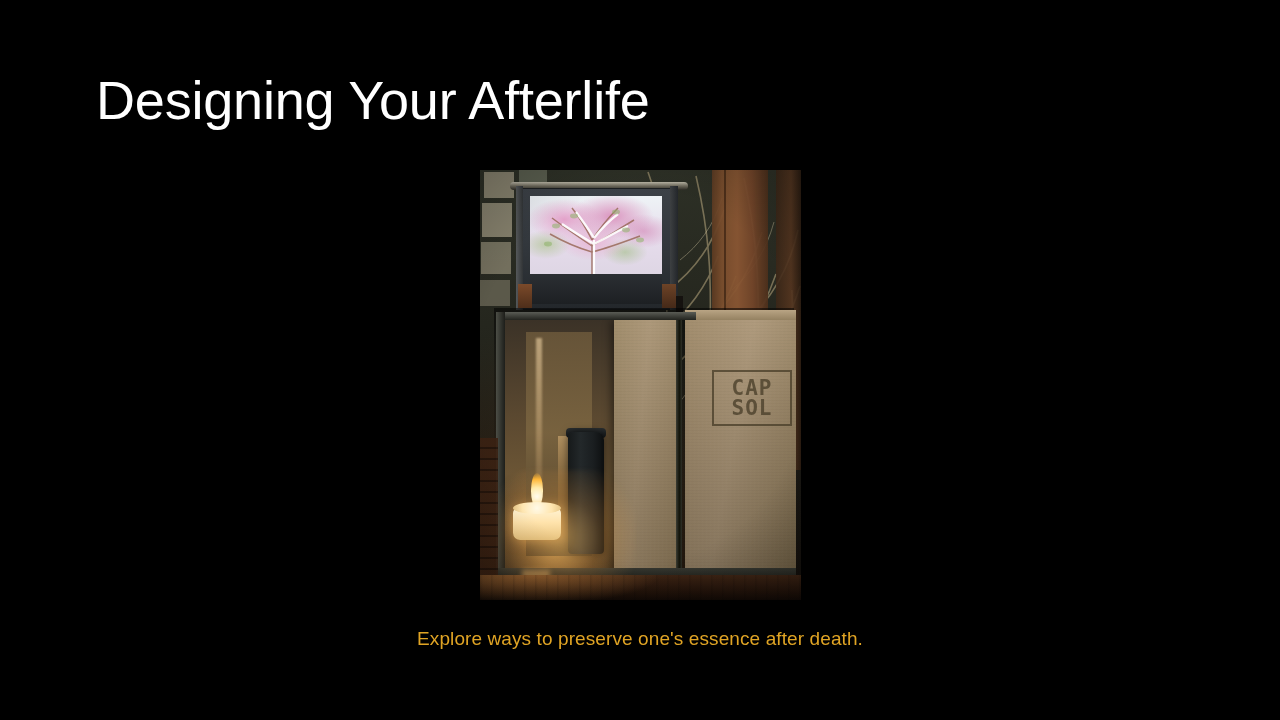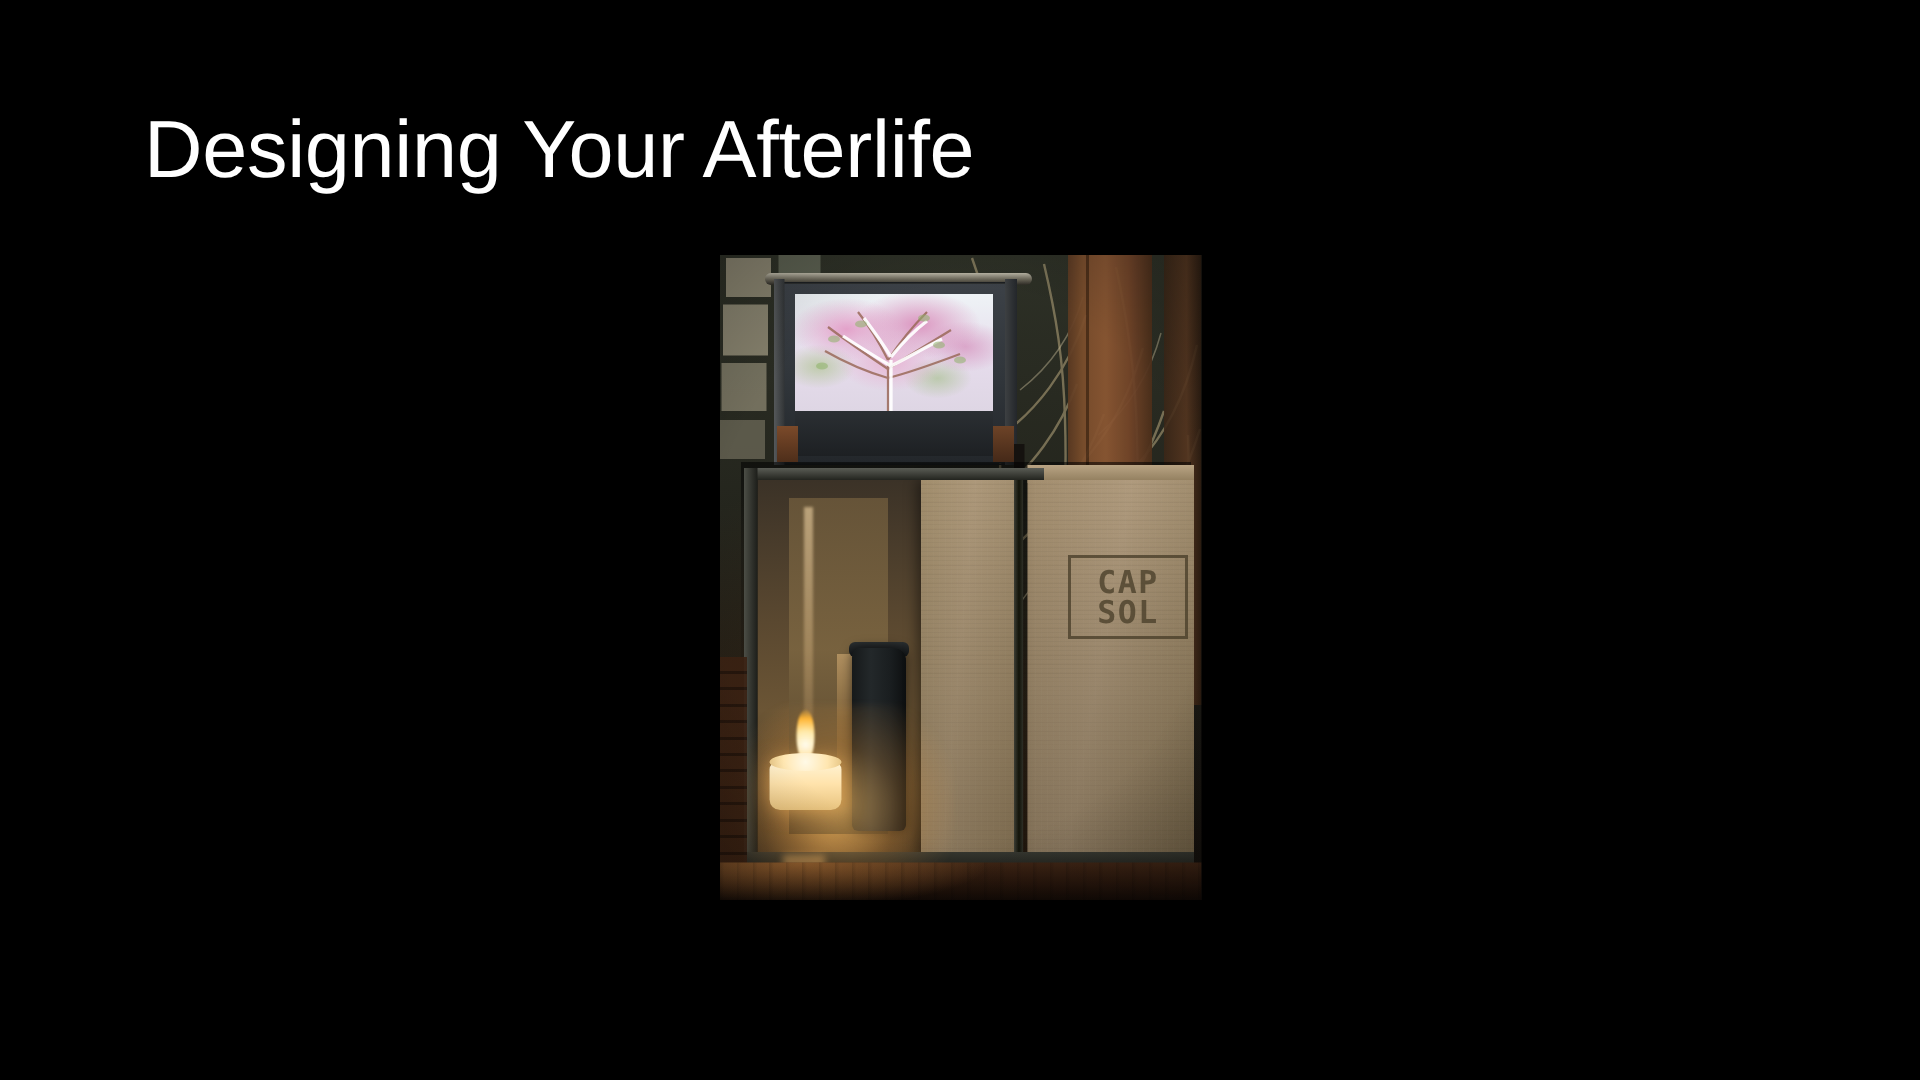--- a/index.html
+++ b/index.html
@@ -435,14 +435,15 @@
     <div class="layer candle-top"></div>
     <div class="layer candle-reflect"></div>
 
     <div class="layer wainscot"></div>
     <div class="layer floor"></div>
     <div class="layer floor-grain"></div>
 
     <div class="layer vignette"></div>
   </div>
 
+  <div id="slide-caption">Explore ways to preserve one's essence after death.</div>
 
 </div>
 
 </body></html>

